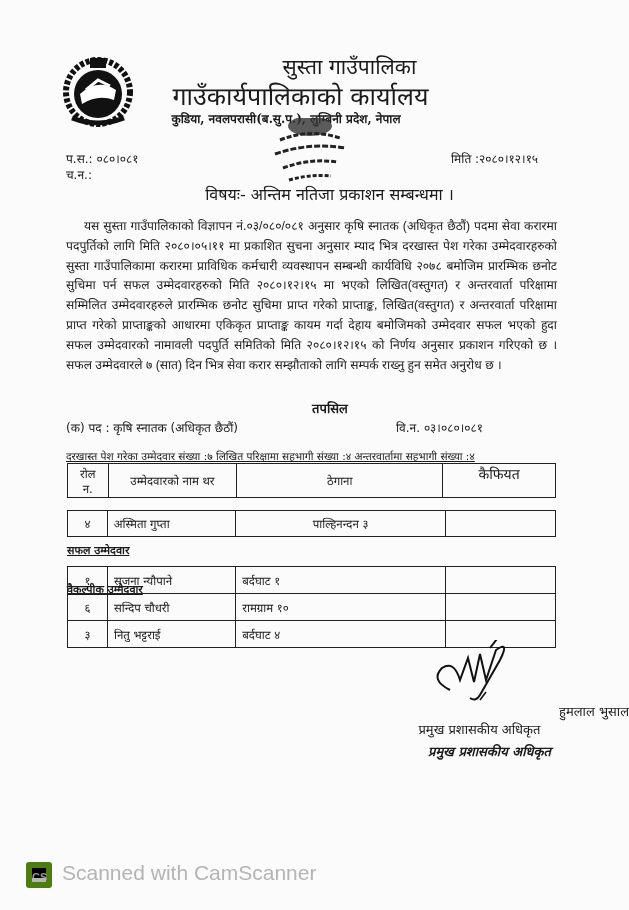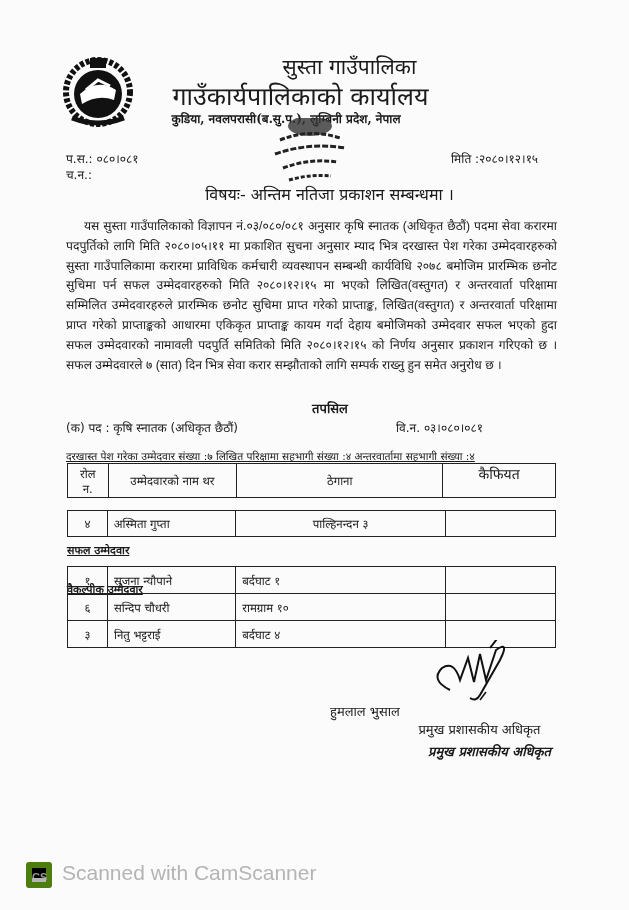--- a/index.html
+++ b/index.html
@@ -29,21 +29,21 @@
   .sec2 { left: 67px; top: 537px; }
   .r1 { left: 67px; top: 510px; width: 489px; }
   .r1 td { height: 26px; }
   .alt { left: 67px; top: 566px; width: 489px; }
   .alt td { height: 27px; }
   .c1 { width: 42px; text-align: center; }
   .c2 { width: 137px; }
   .c3 { width: 226px; }
   .c4 { width: 120px; }
   .sig { left: 420px; top: 640px; width: 120px; height: 70px; }
-  .signame { left: 0; width: 629px; top: 702px; padding-left: 330px; text-align: left; font-size: 13px; font-family: "DejaVu Serif", serif; }
+  .signame { left: 0; width: 629px; top: 702px; padding-left: 330px; text-align: right; font-size: 13px; font-family: "DejaVu Serif", serif; }
   .sigtitle { left: 0; width: 629px; top: 720px; padding-left: 330px; text-align: center; font-size: 13px; font-family: "DejaVu Serif", serif; }
   .sigstamp { left: 0; width: 629px; top: 742px; padding-left: 350px; text-align: center; font-size: 13px; font-weight: bold; font-style: italic; font-family: "DejaVu Serif", serif; }
   .cs-logo { left: 26px; top: 862px; width: 26px; height: 26px; border: 6px solid #4d7c0f; border-radius: 3px; background: #000000; color: #9a9a9a; font-size: 11px; font-weight: bold; text-align: center; line-height: 18px; font-family: "Liberation Sans", sans-serif; }
   .cs-logo::after { content: ""; position: absolute; left: 0; right: 0; bottom: 0; height: 4px; background: #b5b5b5; }
   .cs-text { left: 62px; top: 861px; font-size: 21px; color: #b4b4b4; font-family: "Liberation Sans", sans-serif; }
 </style>
 </head>
 <body>
 
 <svg class="abs emblem" viewBox="0 0 80 80">

